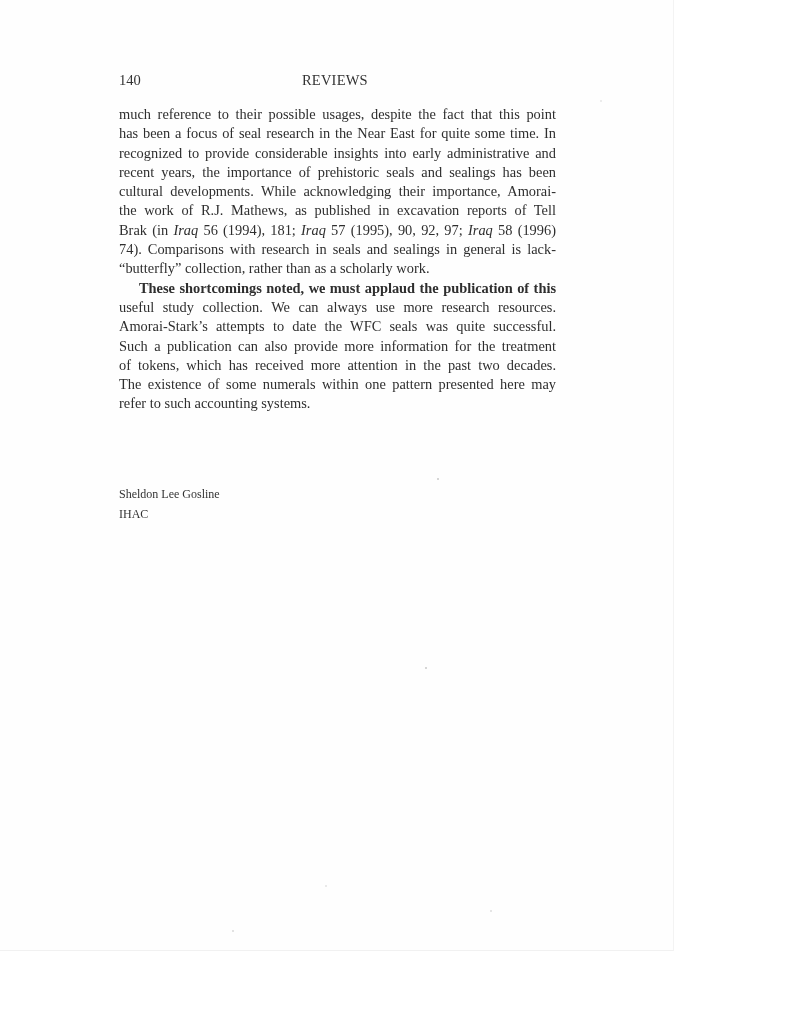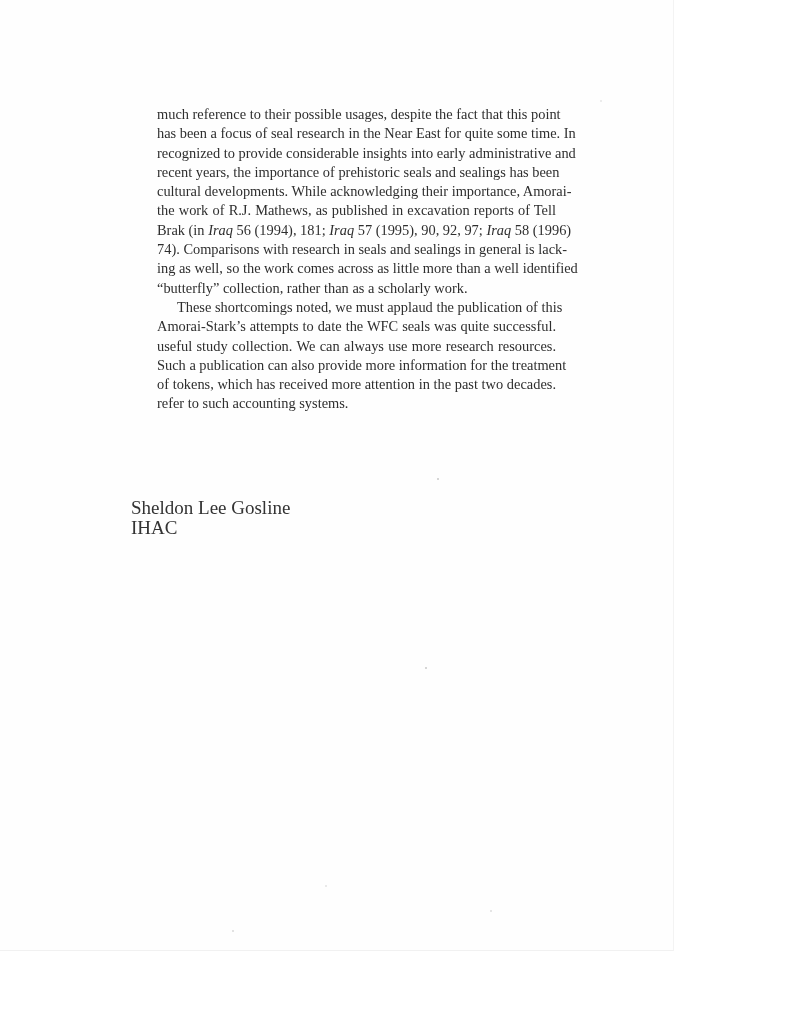--- a/index.html
+++ b/index.html
@@ -52,72 +52,75 @@
       width: 437px;
     }
     .line {
       font-size: 14.4px;
       line-height: 19.3px;
       height: 19.3px;
       white-space: nowrap;
       text-align: justify;
       text-align-last: justify;
       color: #2e2e2e;
-      margin-left: 38px;
     }
     .line.last {
       text-align-last: left;
     }
     .line.indent {
       text-indent: 20px;
+      font-weight: bold;
     }
     .line i {
     }
     .signature {
       position: absolute;
       left: 119px;
-      top: 498px;
-      font-size: 19px;
+      top: 484px;
+      font-size: 12px;
       line-height: 20px;
       color: #333;
-      margin-left: 12px;
     }
     .speck {
       position: absolute;
       width: 2px;
       height: 2px;
       border-radius: 50%;
       background: #c8c8c8;
     }
   </style>
 </head>
 <body>
 
 <div class="scan-page">
 
+  <div class="running-head">
+    <span class="page-number">140</span>
+    <span class="section-title">REVIEWS</span>
+  </div>
 
   <div class="body-text">
     <div>
       <div class="line">much reference to their possible usages, despite the fact that this point</div>
       <div class="line">has been a focus of seal research in the Near East for quite some time.  In</div>
       <div class="line">recognized to provide considerable insights into early administrative and</div>
       <div class="line">recent years, the importance of prehistoric seals and sealings has been</div>
       <div class="line">cultural developments.  While acknowledging their importance, Amorai-</div>
       <div class="line">the work of R.J. Mathews, as published in excavation reports of Tell</div>
       <div class="line"><span>Brak (in </span><i>Iraq</i><span> 56 (1994), 181; </span><i>Iraq</i><span> 57 (1995), 90, 92, 97; </span><i>Iraq</i><span> 58 (1996)</span></div>
       <div class="line">74).  Comparisons with research in seals and sealings in general is lack-</div>
-      <div class="line">ing as well, so the work comes across as little more than a well identified</div>
       <div class="line last">“butterfly” collection, rather than as a scholarly work.</div>
     </div>
     <div>
       <div class="line indent">These shortcomings noted, we must applaud the publication of this</div>
+      <div class="line">useful study collection.  We can always use more research resources.</div>
       <div class="line">Amorai-Stark’s attempts to date the WFC seals was quite successful.</div>
-      <div class="line">useful study collection.  We can always use more research resources.</div>
       <div class="line">Such a publication can also provide more information for the treatment</div>
       <div class="line">of tokens, which has received more attention in the past two decades.</div>
+      <div class="line">The existence of some numerals within one pattern presented here may</div>
       <div class="line last">refer to such accounting systems.</div>
     </div>
   </div>
 
   <div class="signature">
     <div>Sheldon Lee Gosline</div>
     <div>IHAC</div>
   </div>
 
   <div class="speck" style="left:437px;top:478px;"></div>

